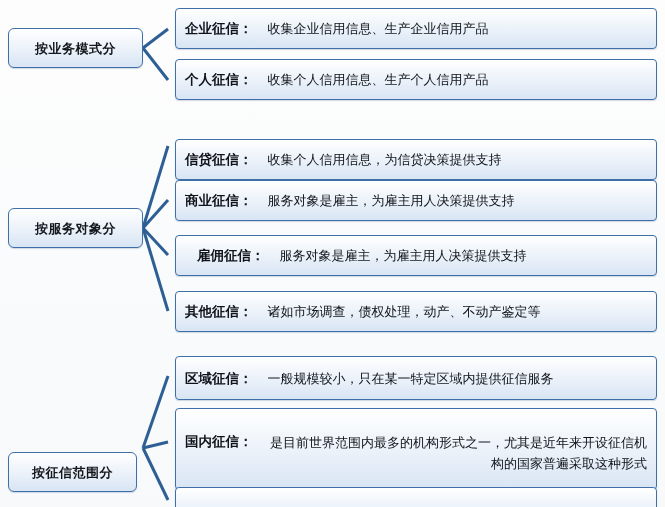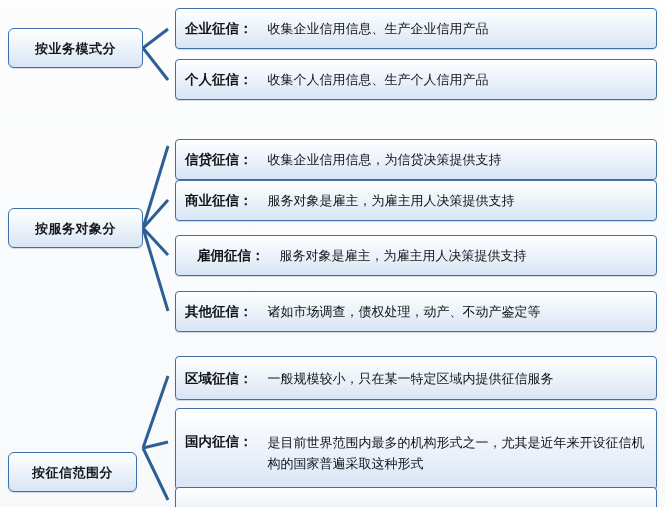--- a/index.html
+++ b/index.html
@@ -49,20 +49,21 @@
     color: #14181d;
     letter-spacing: 0.5px;
     line-height: 17px;
   }
   .item-inner {
     display: flex;
     align-items: center;
     padding: 0 9px;
     width: 100%;
     box-sizing: border-box;
+    text-align: right;
   }
   .item-term {
     font-size: 13.5px;
     font-weight: bold;
     color: #10141a;
     white-space: nowrap;
     line-height: 19px;
   }
   .item-sep {
     font-size: 13.5px;
@@ -129,21 +130,21 @@
       <span class="item-term">个人征信</span>
       <span class="item-sep">：</span>
       <span class="item-desc">收集个人信用信息、生产个人信用产品</span>
     </div>
   </div>
 
   <div class="node" style="left:175px; top:139px; width:482px; height:41px;">
     <div class="item-inner">
       <span class="item-term">信贷征信</span>
       <span class="item-sep">：</span>
-      <span class="item-desc">收集企业信用信息，为信贷决策提供支持</span>
+      <span class="item-desc">收集个人信用信息，为信贷决策提供支持</span>
     </div>
   </div>
 
   <div class="node" style="left:175px; top:180px; width:482px; height:41px;">
     <div class="item-inner">
       <span class="item-term">商业征信</span>
       <span class="item-sep">：</span>
       <span class="item-desc">服务对象是雇主，为雇主用人决策提供支持</span>
     </div>
   </div>

